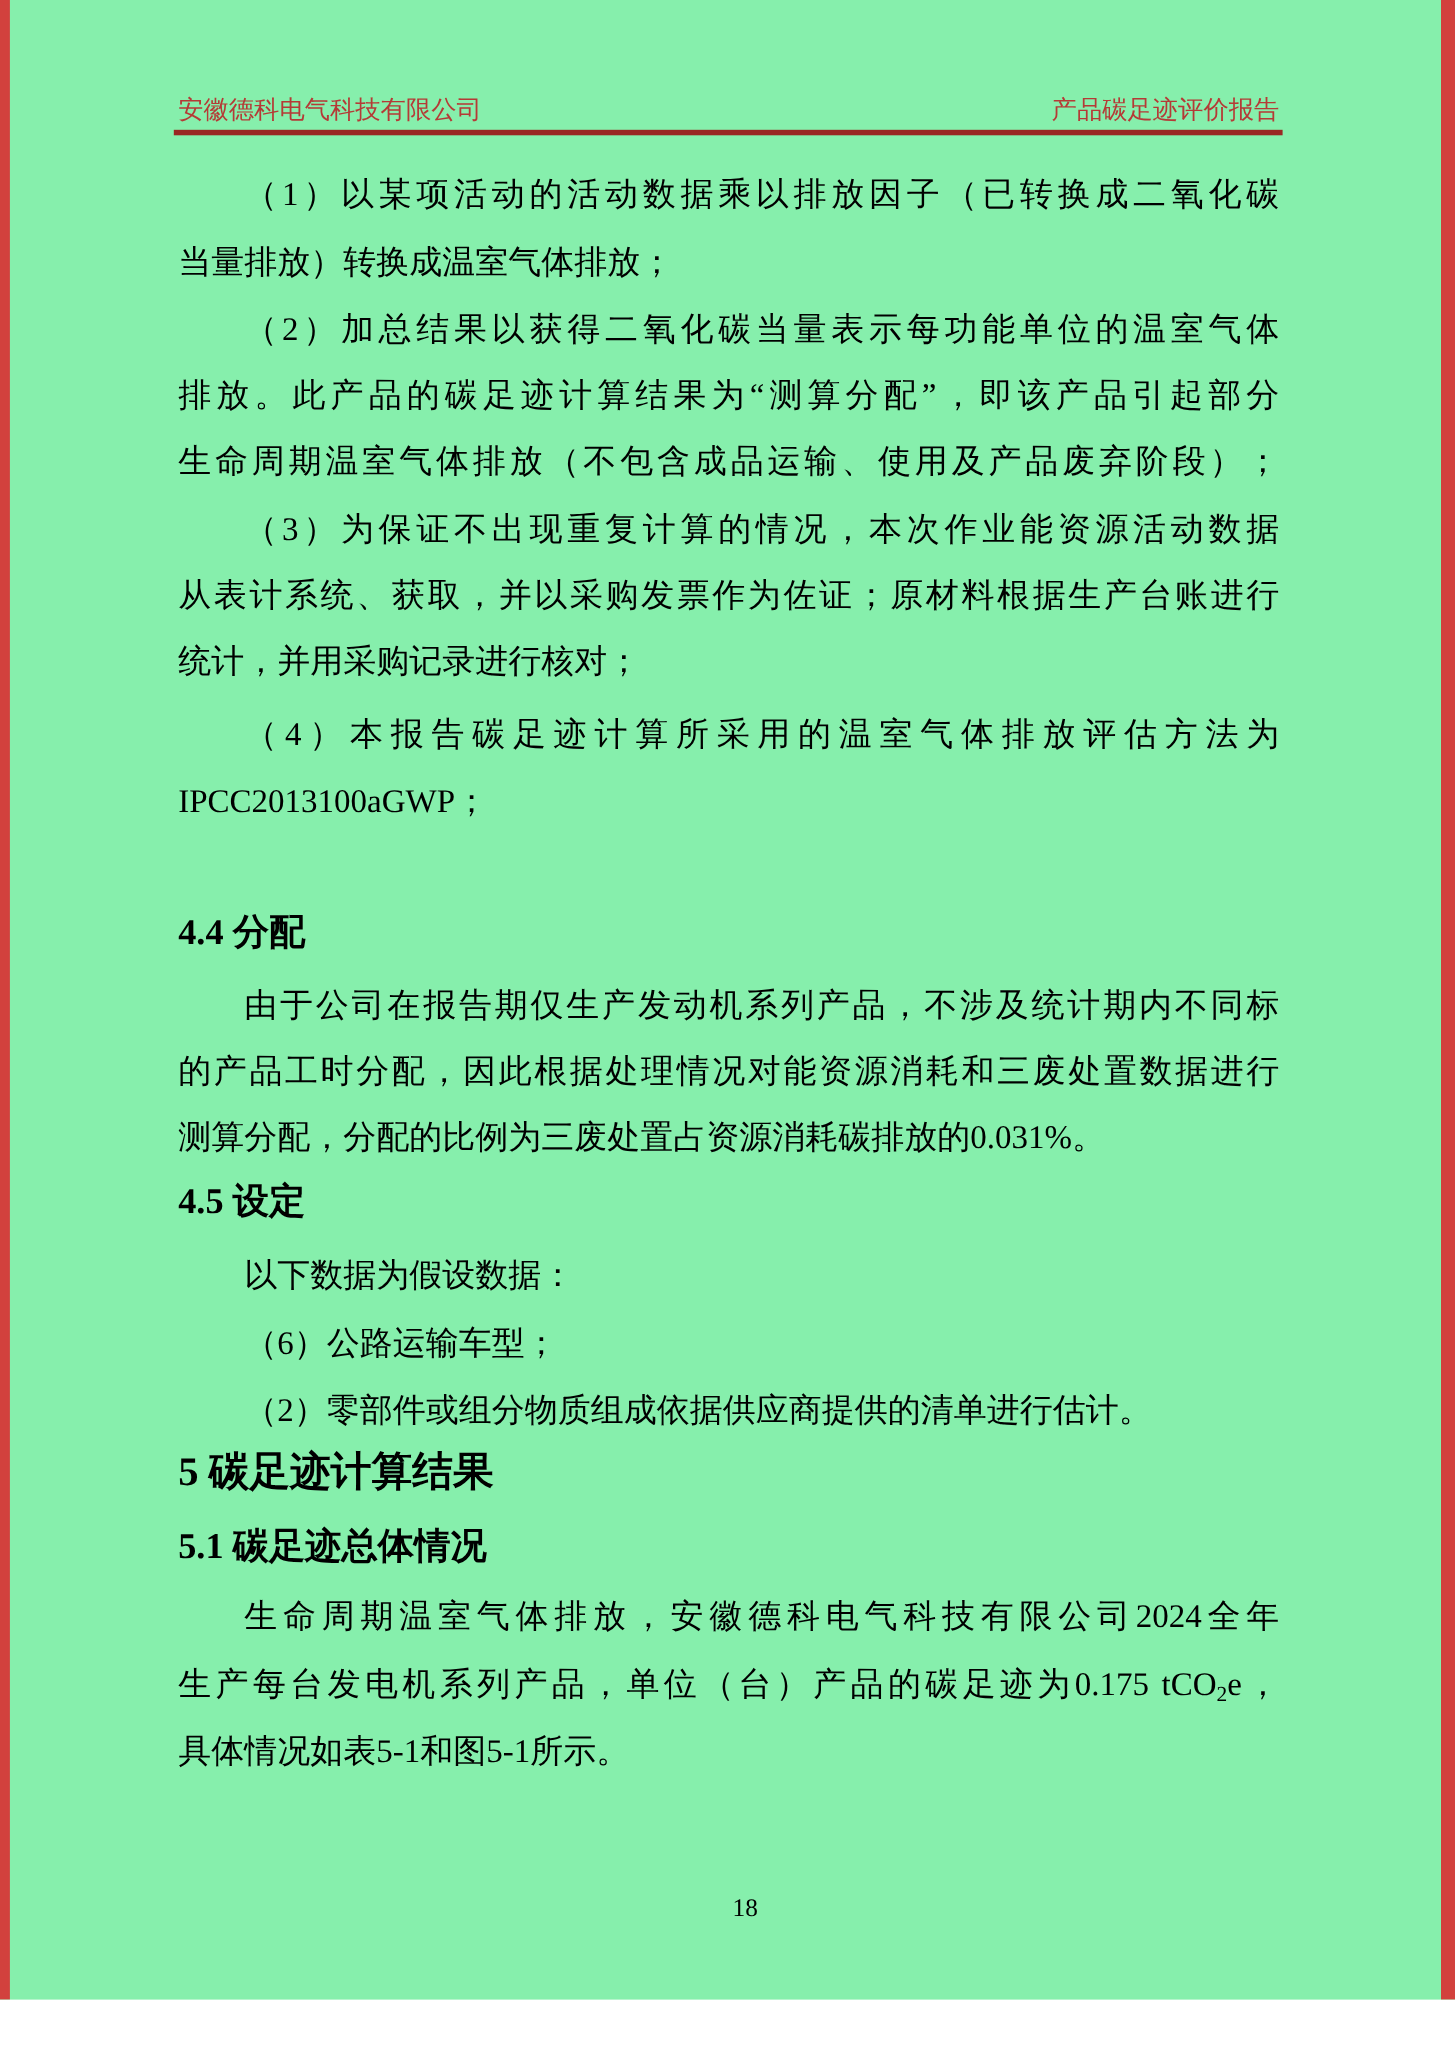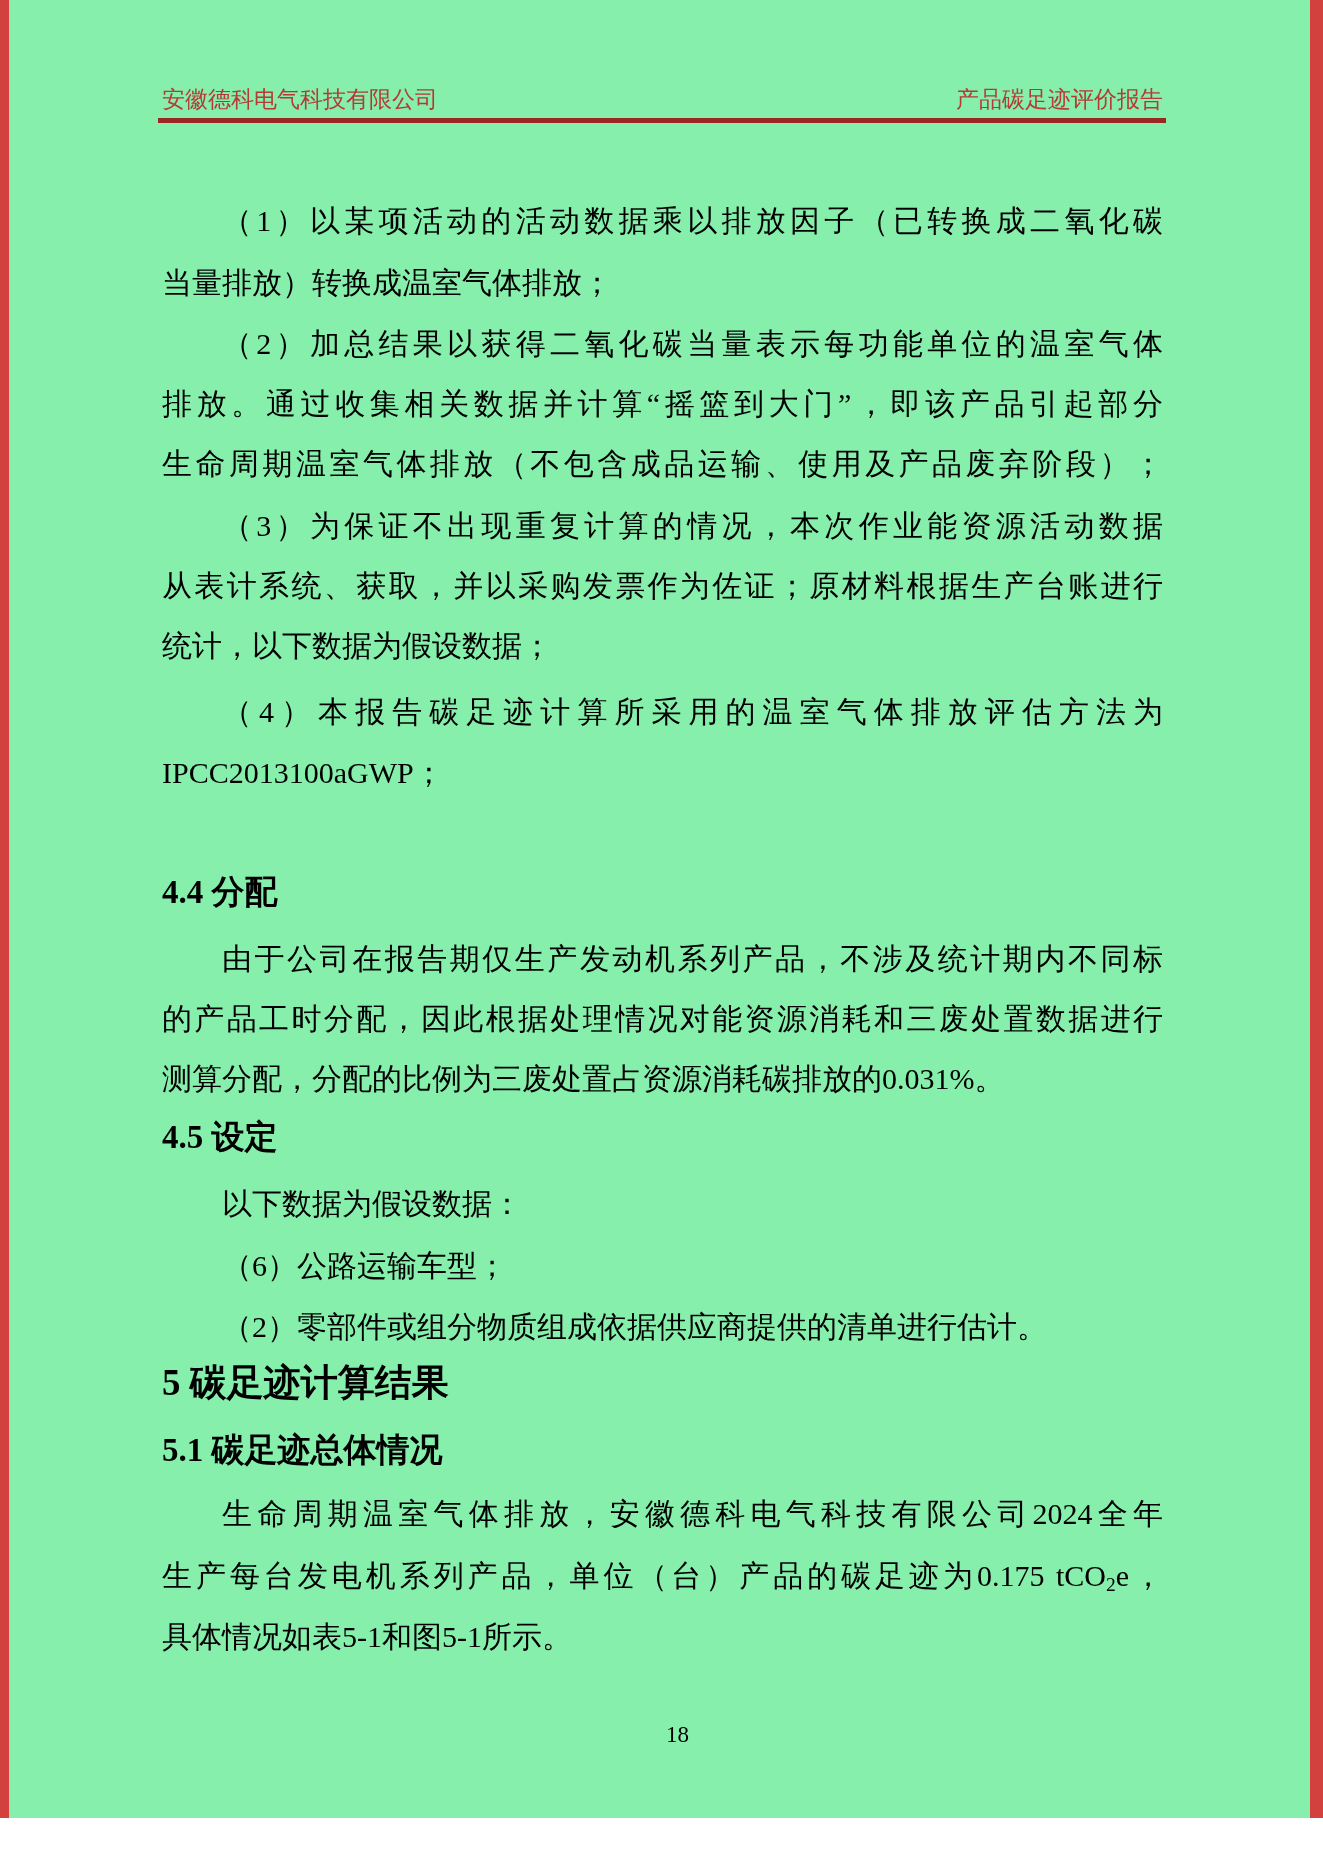--- a/index.html
+++ b/index.html
@@ -25,21 +25,20 @@
   .hdr-rule{
     position:absolute;left:158px;top:118px;width:1008px;height:5px;
     background:#992823;
   }
 
   
   .tline{
     position:absolute;left:162px;width:1001px;
     font-size:30px;line-height:37px;color:#000;
     white-space:normal;
-    margin-top:44px;
   }
   .indent{text-indent:2em;}
   .fill{
     text-align:justify;
     text-align-last:justify;
     -moz-text-align-last:justify;
     text-justify:inter-character;
   }
   .h-mid{font-weight:bold;font-size:33px;line-height:38px;}
   .h-big{font-weight:bold;font-size:37px;line-height:42px;}
@@ -60,25 +59,25 @@
 
   <div class="hdr">
     <span>安徽德科电气科技有限公司</span>
     <span>产品碳足迹评价报告</span>
   </div>
   <div class="hdr-rule"></div>
 
   <div class="tline indent fill" style="top:158px">（1）以某项活动的活动数据乘以排放因子（已转换成二氧化碳</div>
   <div class="tline" style="top:220px">当量排放）转换成温室气体排放；</div>
   <div class="tline indent fill" style="top:281px">（2）加总结果以获得二氧化碳当量表示每功能单位的温室气体</div>
-  <div class="tline fill" style="top:341px">排放。通过收集相关数据并计算“摇篮到大门”，即该产品引起部分</div>
+  <div class="tline fill" style="top:341px">排放。此产品的碳足迹计算结果为“测算分配”，即该产品引起部分</div>
   <div class="tline fill" style="top:401px">生命周期温室气体排放（不包含成品运输、使用及产品废弃阶段）；</div>
   <div class="tline indent fill" style="top:463px">（3）为保证不出现重复计算的情况，本次作业能资源活动数据</div>
   <div class="tline fill" style="top:523px">从表计系统、获取，并以采购发票作为佐证；原材料根据生产台账进行</div>
-  <div class="tline" style="top:583px">统计，以下数据为假设数据；</div>
+  <div class="tline" style="top:583px">统计，并用采购记录进行核对；</div>
   <div class="tline indent fill" style="top:649px">（4）本报告碳足迹计算所采用的温室气体排放评估方法为</div>
   <div class="tline" style="top:710px">IPCC2013100aGWP；</div>
 
   <div class="tline h-mid" style="top:829px">4.4 分配</div>
 
   <div class="tline indent fill" style="top:896px">由于公司在报告期仅生产发动机系列产品，不涉及统计期内不同标</div>
   <div class="tline fill" style="top:956px">的产品工时分配，因此根据处理情况对能资源消耗和三废处置数据进行</div>
   <div class="tline" style="top:1016px">测算分配，分配的比例为三废处置占资源消耗碳排放的0.031%。</div>
 
   <div class="tline h-mid" style="top:1074px">4.5 设定</div>

